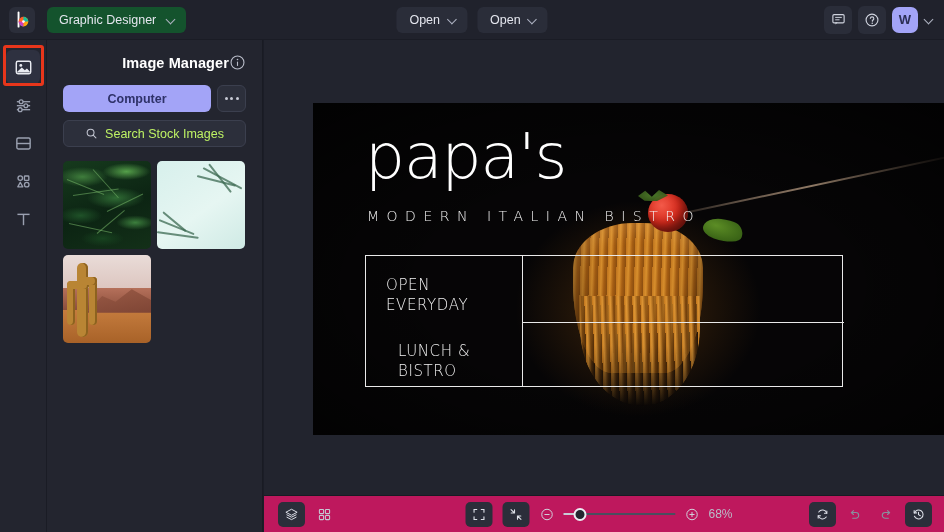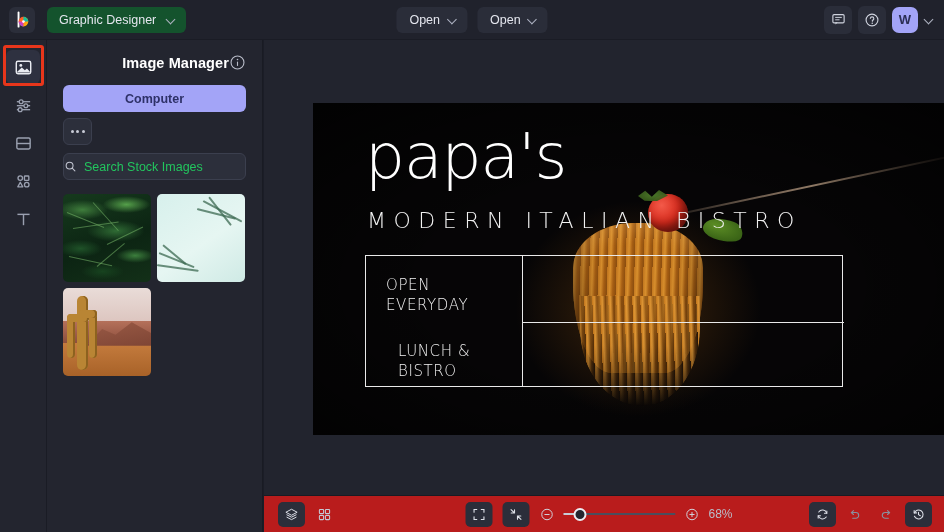--- a/index.html
+++ b/index.html
@@ -80,36 +80,36 @@
 
   
   .panel {
     position: absolute; left: 47px; top: 40px; width: 216px; height: 492px;
     background: #23252f; border-right: 1px solid #191b23;
     padding: 14px 16px 0 16px;
   }
   .panel-head { display: flex; align-items: center; justify-content: flex-end; margin-bottom: 14px; }
   .panel-title { font-size: 14.5px; color: #ffffff; font-weight: 600; letter-spacing: .1px; }
   .info-icon { width: 17px; height: 17px; cursor: pointer; }
-  .row-btns { display: flex; gap: 6px; margin-bottom: 8px; flex-direction: column; }
+  .row-btns { display: flex; gap: 6px; margin-bottom: 8px; }
   .btn-primary {
     flex: 1 1 auto; height: 27px; background: #a3a4f7; color: #2e3168;
     border-radius: 6px; font-size: 12.5px; font-weight: 600;
     display: flex; align-items: center; justify-content: center; cursor: pointer;
   }
   .btn-more {
     width: 29px; height: 27px; background: #2c2f3b; border: 1px solid #3b3f4e;
     border-radius: 6px; display: flex; align-items: center; justify-content: center;
     cursor: pointer; gap: 2.5px;
   }
   .dot { width: 3px; height: 3px; border-radius: 50%; background: #c8cbd6; }
   .search-box {
     height: 27px; background: #2c2f3b; border: 1px solid #3b3f4e; border-radius: 6px;
-    display: flex; align-items: center; gap: 7px;
-    font-size: 12.5px; color: #22c55e; cursor: text; margin-bottom: 14px;
+    display: flex; align-items: center; justify-content: center; gap: 7px;
+    font-size: 12.5px; color: #bef264; cursor: text; margin-bottom: 14px;
   }
   .thumbs { display: flex; flex-wrap: wrap; gap: 6px; }
   .thumb {
     width: 88px; height: 88px; border-radius: 5px; overflow: hidden; cursor: pointer;
     position: relative;
   }
 
   
   .t-leaves { background:
      radial-gradient(ellipse 36px 14px at 22% 18%, #3f7d3c 0%, rgba(63,125,60,0) 70%),
@@ -204,21 +204,21 @@
   }
   .headline {
     position: absolute; left: 52px; top: 22px;
     font-family: "DejaVu Sans", sans-serif;
     font-weight: 300; font-size: 63px; line-height: 1; color: #ffffff;
     letter-spacing: -1px;
   }
   .subhead {
     position: absolute; left: 54px; top: 105px;
     font-family: "DejaVu Sans", sans-serif;
-    font-size: 22px; font-weight: 300; color: #f2f2f2;
+    font-size: 14px; font-weight: 300; color: #f2f2f2;
     letter-spacing: 7.5px;
   }
   .infobox {
     position: absolute; left: 52px; top: 152px; width: 478px; height: 132px;
     border: 1px solid #e9e9e9;
   }
   .infobox .vline {
     position: absolute; left: 156px; top: 0; width: 1px; height: 100%; background: #e9e9e9;
   }
   .infobox .hline {
@@ -229,21 +229,21 @@
     font-size: 15px; line-height: 1.32; color: #f0f0f0; letter-spacing: .6px;
   }
   .cell-value {
     position: absolute; font-family: "DejaVu Sans", sans-serif; font-weight: 300;
     font-size: 22px; color: #ffffff; letter-spacing: .2px;
   }
 
   
   .bottombar {
     position: absolute; left: 264px; top: 495px; width: 680px; height: 37px;
-    background: #b91c1c; border-top: 1px solid #191b23;
+    background: #be185d; border-top: 1px solid #191b23;
     display: flex; align-items: center;
   }
   .bb-left { display: flex; gap: 6px; margin-left: 14px; }
   .bb-center {
     position: absolute; left: 50%; transform: translateX(-50%);
     display: flex; align-items: center; gap: 10px;
   }
   .bb-right { position: absolute; right: 12px; display: flex; gap: 5px; align-items: center; }
   .bb-btn {
     width: 27px; height: 25px; border-radius: 5px;

